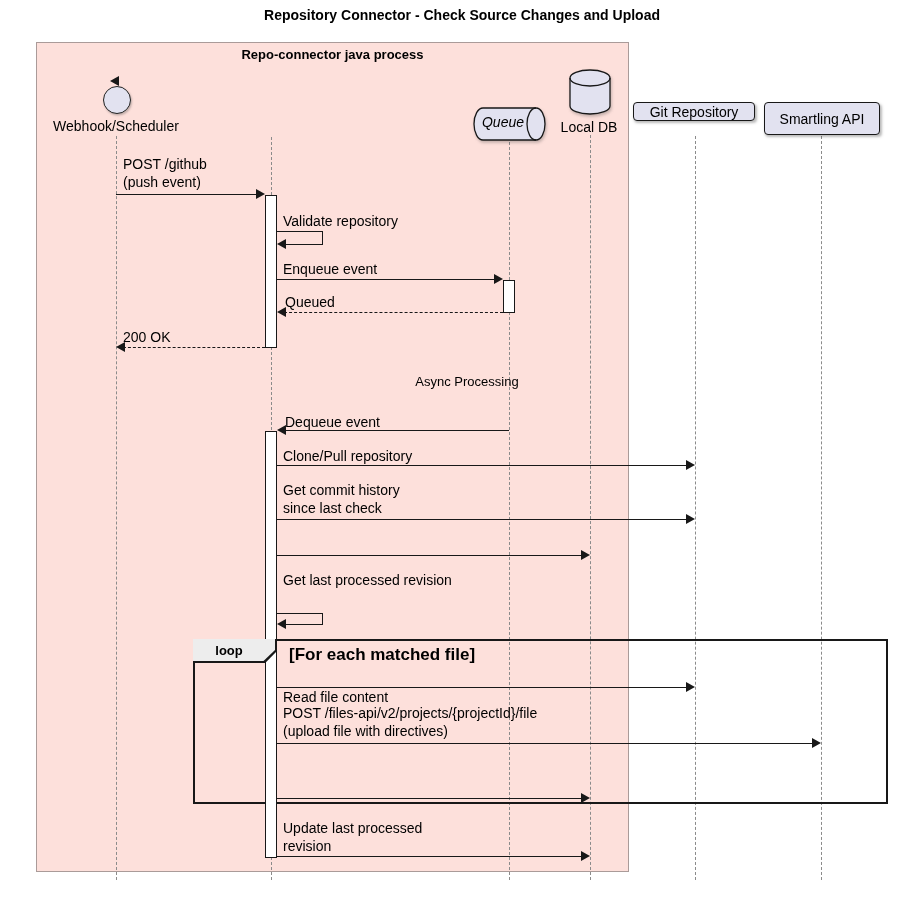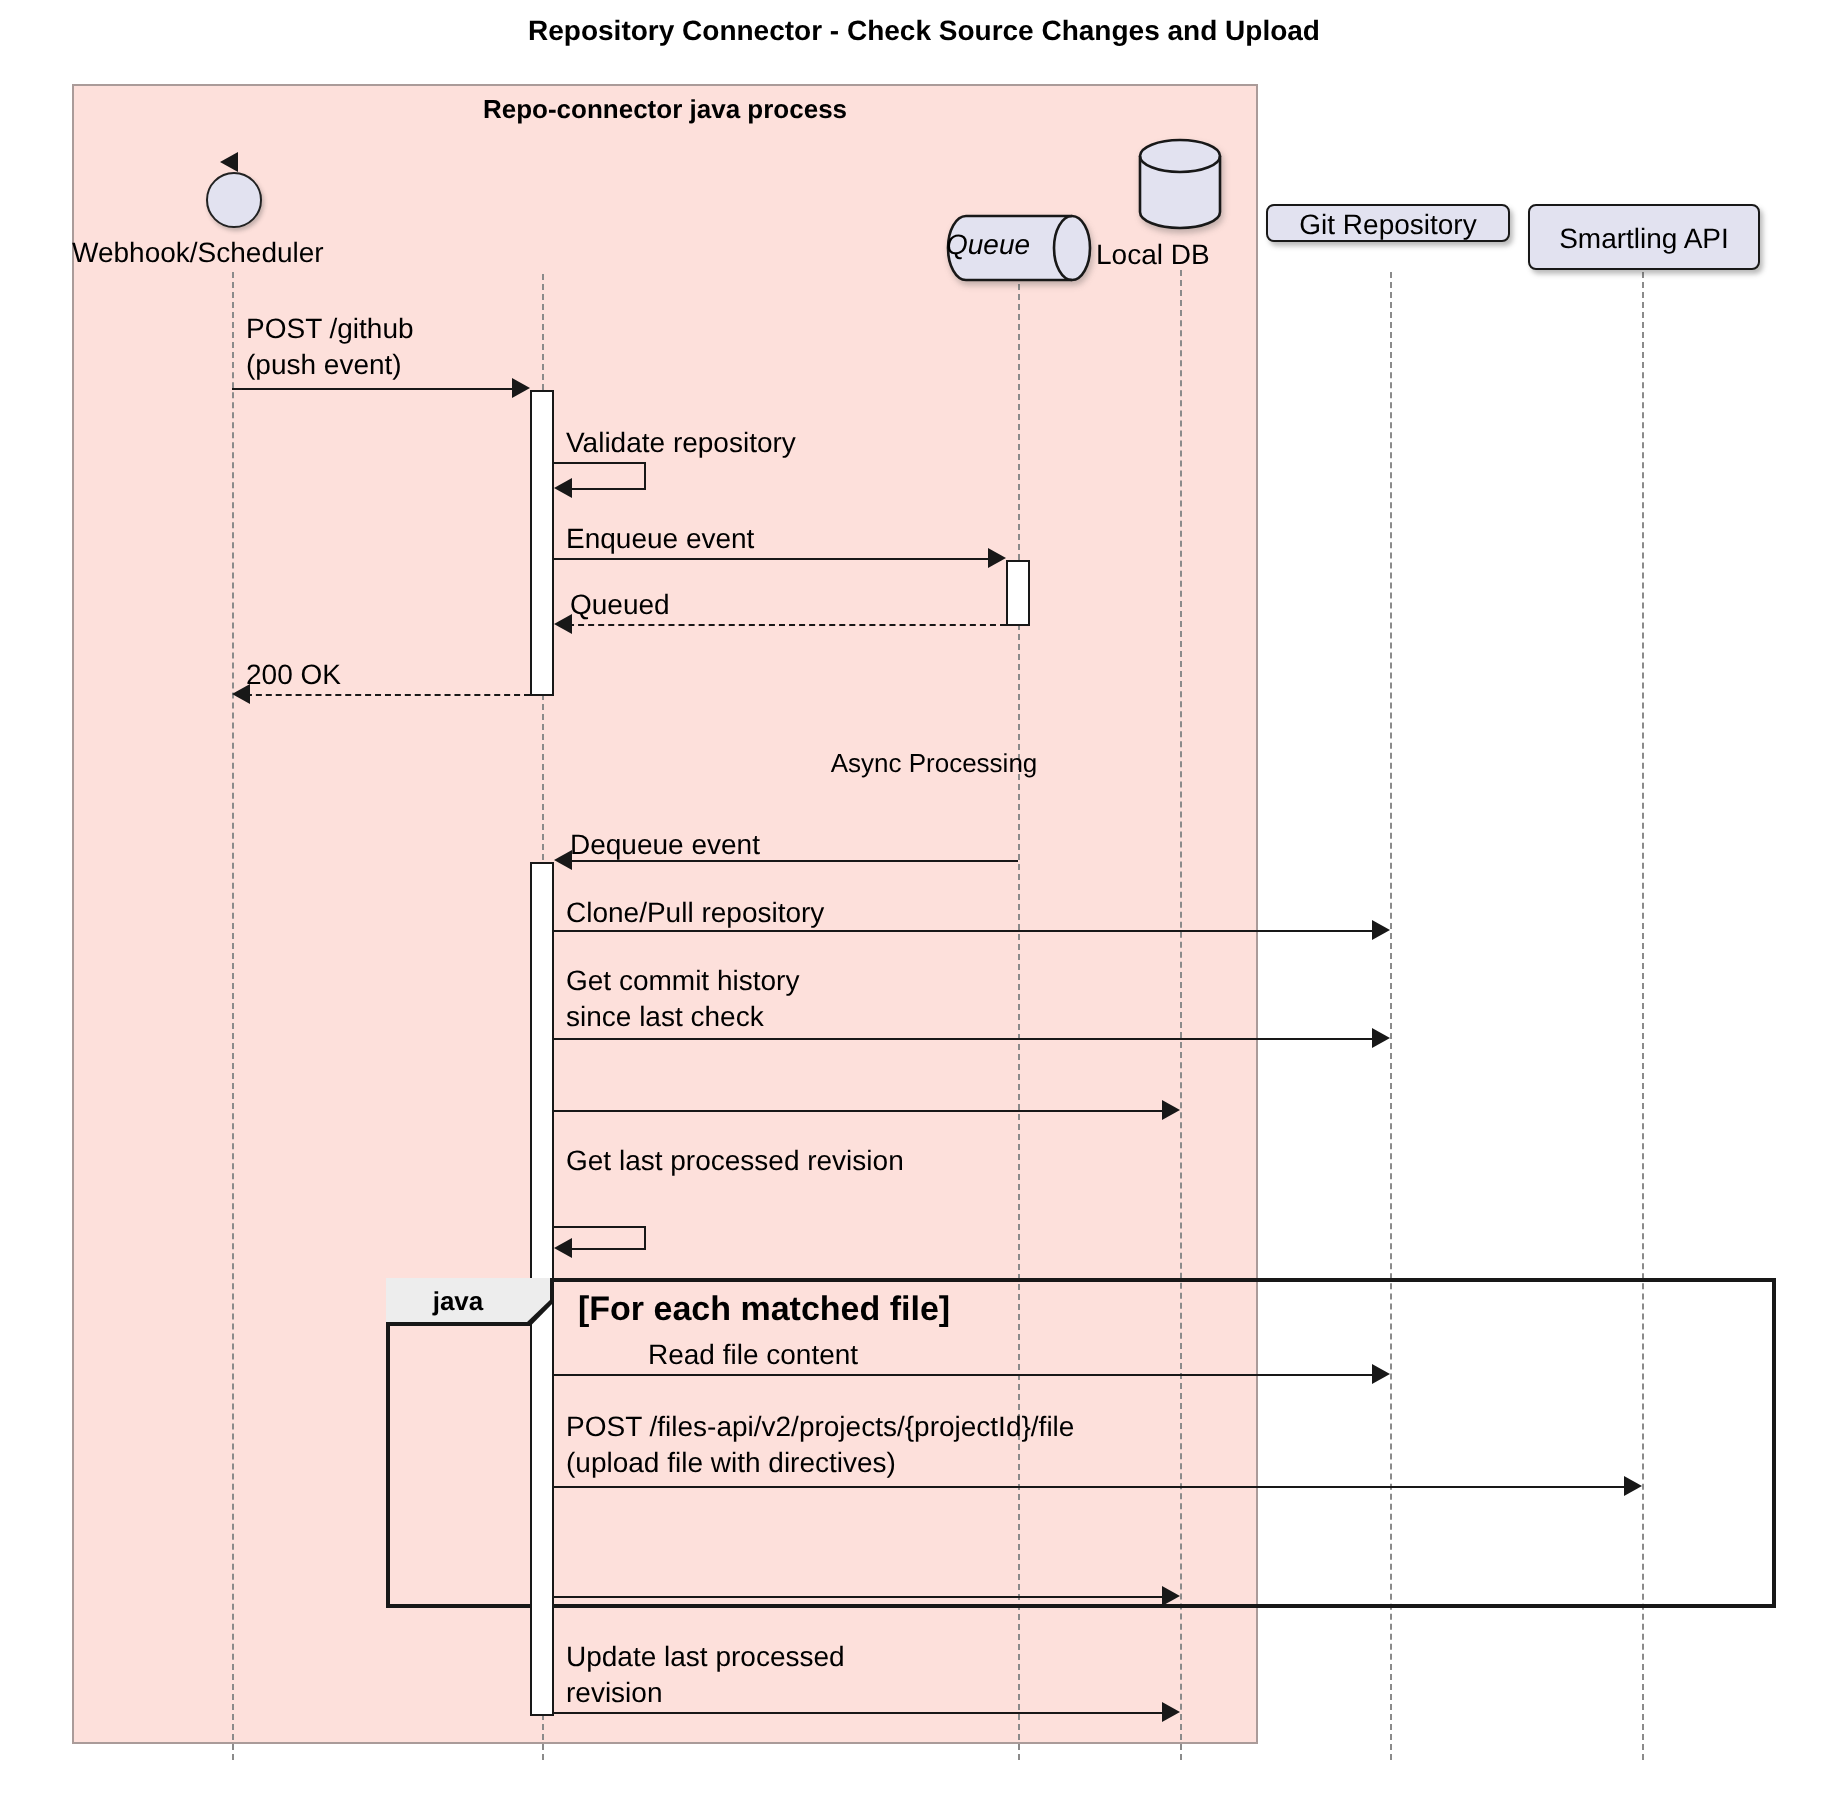--- a/index.html
+++ b/index.html
@@ -6,21 +6,21 @@
   #canvas{position:relative;width:924px;height:903px;background:#ffffff;
           font-family:"Liberation Sans","DejaVu Sans",sans-serif;color:#000;overflow:hidden;}
   .abs{position:absolute;}
   .title{top:7px;left:0;width:924px;text-align:center;font-size:14px;font-weight:bold;}
   .procbox{left:36px;top:42px;width:593px;height:830px;background:#FDE0DB;border:1px solid #AA9B99;box-sizing:border-box;}
   .procbox-label{left:36px;top:47px;width:593px;text-align:center;font-size:13px;font-weight:bold;}
   .lifeline{width:0;border-left:1px dashed #8B8B8B;}
   .pbox{background:#E2E2F0;border:1px solid #181818;border-radius:4px;box-sizing:border-box;
         display:flex;align-items:center;justify-content:center;font-size:14px;
         box-shadow:1.5px 2px 2.5px rgba(60,60,60,.35);}
-  .plabel{font-size:14px;text-align:left;}
+  .plabel{font-size:14px;text-align:center;}
   .act{background:#ffffff;border:1px solid #181818;width:10px;box-sizing:content-box;}
   .line{height:0;border-top:1px solid #181818;}
   .dash{height:0;border-top:1px dashed #181818;}
   .vline{width:0;border-left:1px solid #181818;}
   .arrR{width:0;height:0;border-top:5px solid transparent;border-bottom:5px solid transparent;border-left:9px solid #181818;}
   .arrL{width:0;height:0;border-top:5px solid transparent;border-bottom:5px solid transparent;border-right:9px solid #181818;}
   .msg{font-size:14px;line-height:18px;white-space:pre;}
   .divider{font-size:13px;text-align:center;}
   .loopbox{border:2px solid #181818;box-sizing:border-box;}
   .pent-border{background:#181818;clip-path:polygon(0 0,100% 0,100% 50%,86% 100%,0 100%);}
@@ -92,24 +92,24 @@
   <div class="abs line" style="left:277px;top:555px;width:311px;"></div>
   <div class="abs arrR" style="left:581px;top:550px;"></div>
 
   <div class="abs line" style="left:277px;top:613px;width:46px;"></div>
   <div class="abs vline" style="left:322px;top:613px;height:11px;"></div>
   <div class="abs line" style="left:286px;top:624px;width:37px;"></div>
   <div class="abs arrL" style="left:277px;top:619px;"></div>
 
   <div class="abs pent-border" style="left:193px;top:639px;width:84px;height:24px;"></div>
   <div class="abs pent" style="left:193px;top:639px;width:82px;height:22px;"></div>
-  <div class="abs loop-kw" style="left:193px;top:643px;width:72px;">java</div>
+  <div class="abs loop-kw" style="left:193px;top:643px;width:72px;">loop</div>
   <div class="abs guard" style="left:289px;top:645px;">[For each matched file]</div>
 
-  <div class="abs msg" style="left:283px;top:668px;margin-left:41px;">Read file content</div>
+  <div class="abs msg" style="left:283px;top:688px;">Read file content</div>
   <div class="abs line" style="left:277px;top:687px;width:416px;"></div>
   <div class="abs arrR" style="left:686px;top:682px;"></div>
 
   <div class="abs msg" style="left:283px;top:704px;"><span>POST /files-api/v2/projects/{projectId}/file</span><br><span>(upload file with directives)</span></div>
   <div class="abs line" style="left:277px;top:743px;width:542px;"></div>
   <div class="abs arrR" style="left:812px;top:738px;"></div>
 
   <div class="abs line" style="left:277px;top:798px;width:311px;"></div>
   <div class="abs arrR" style="left:581px;top:793px;"></div>
 

